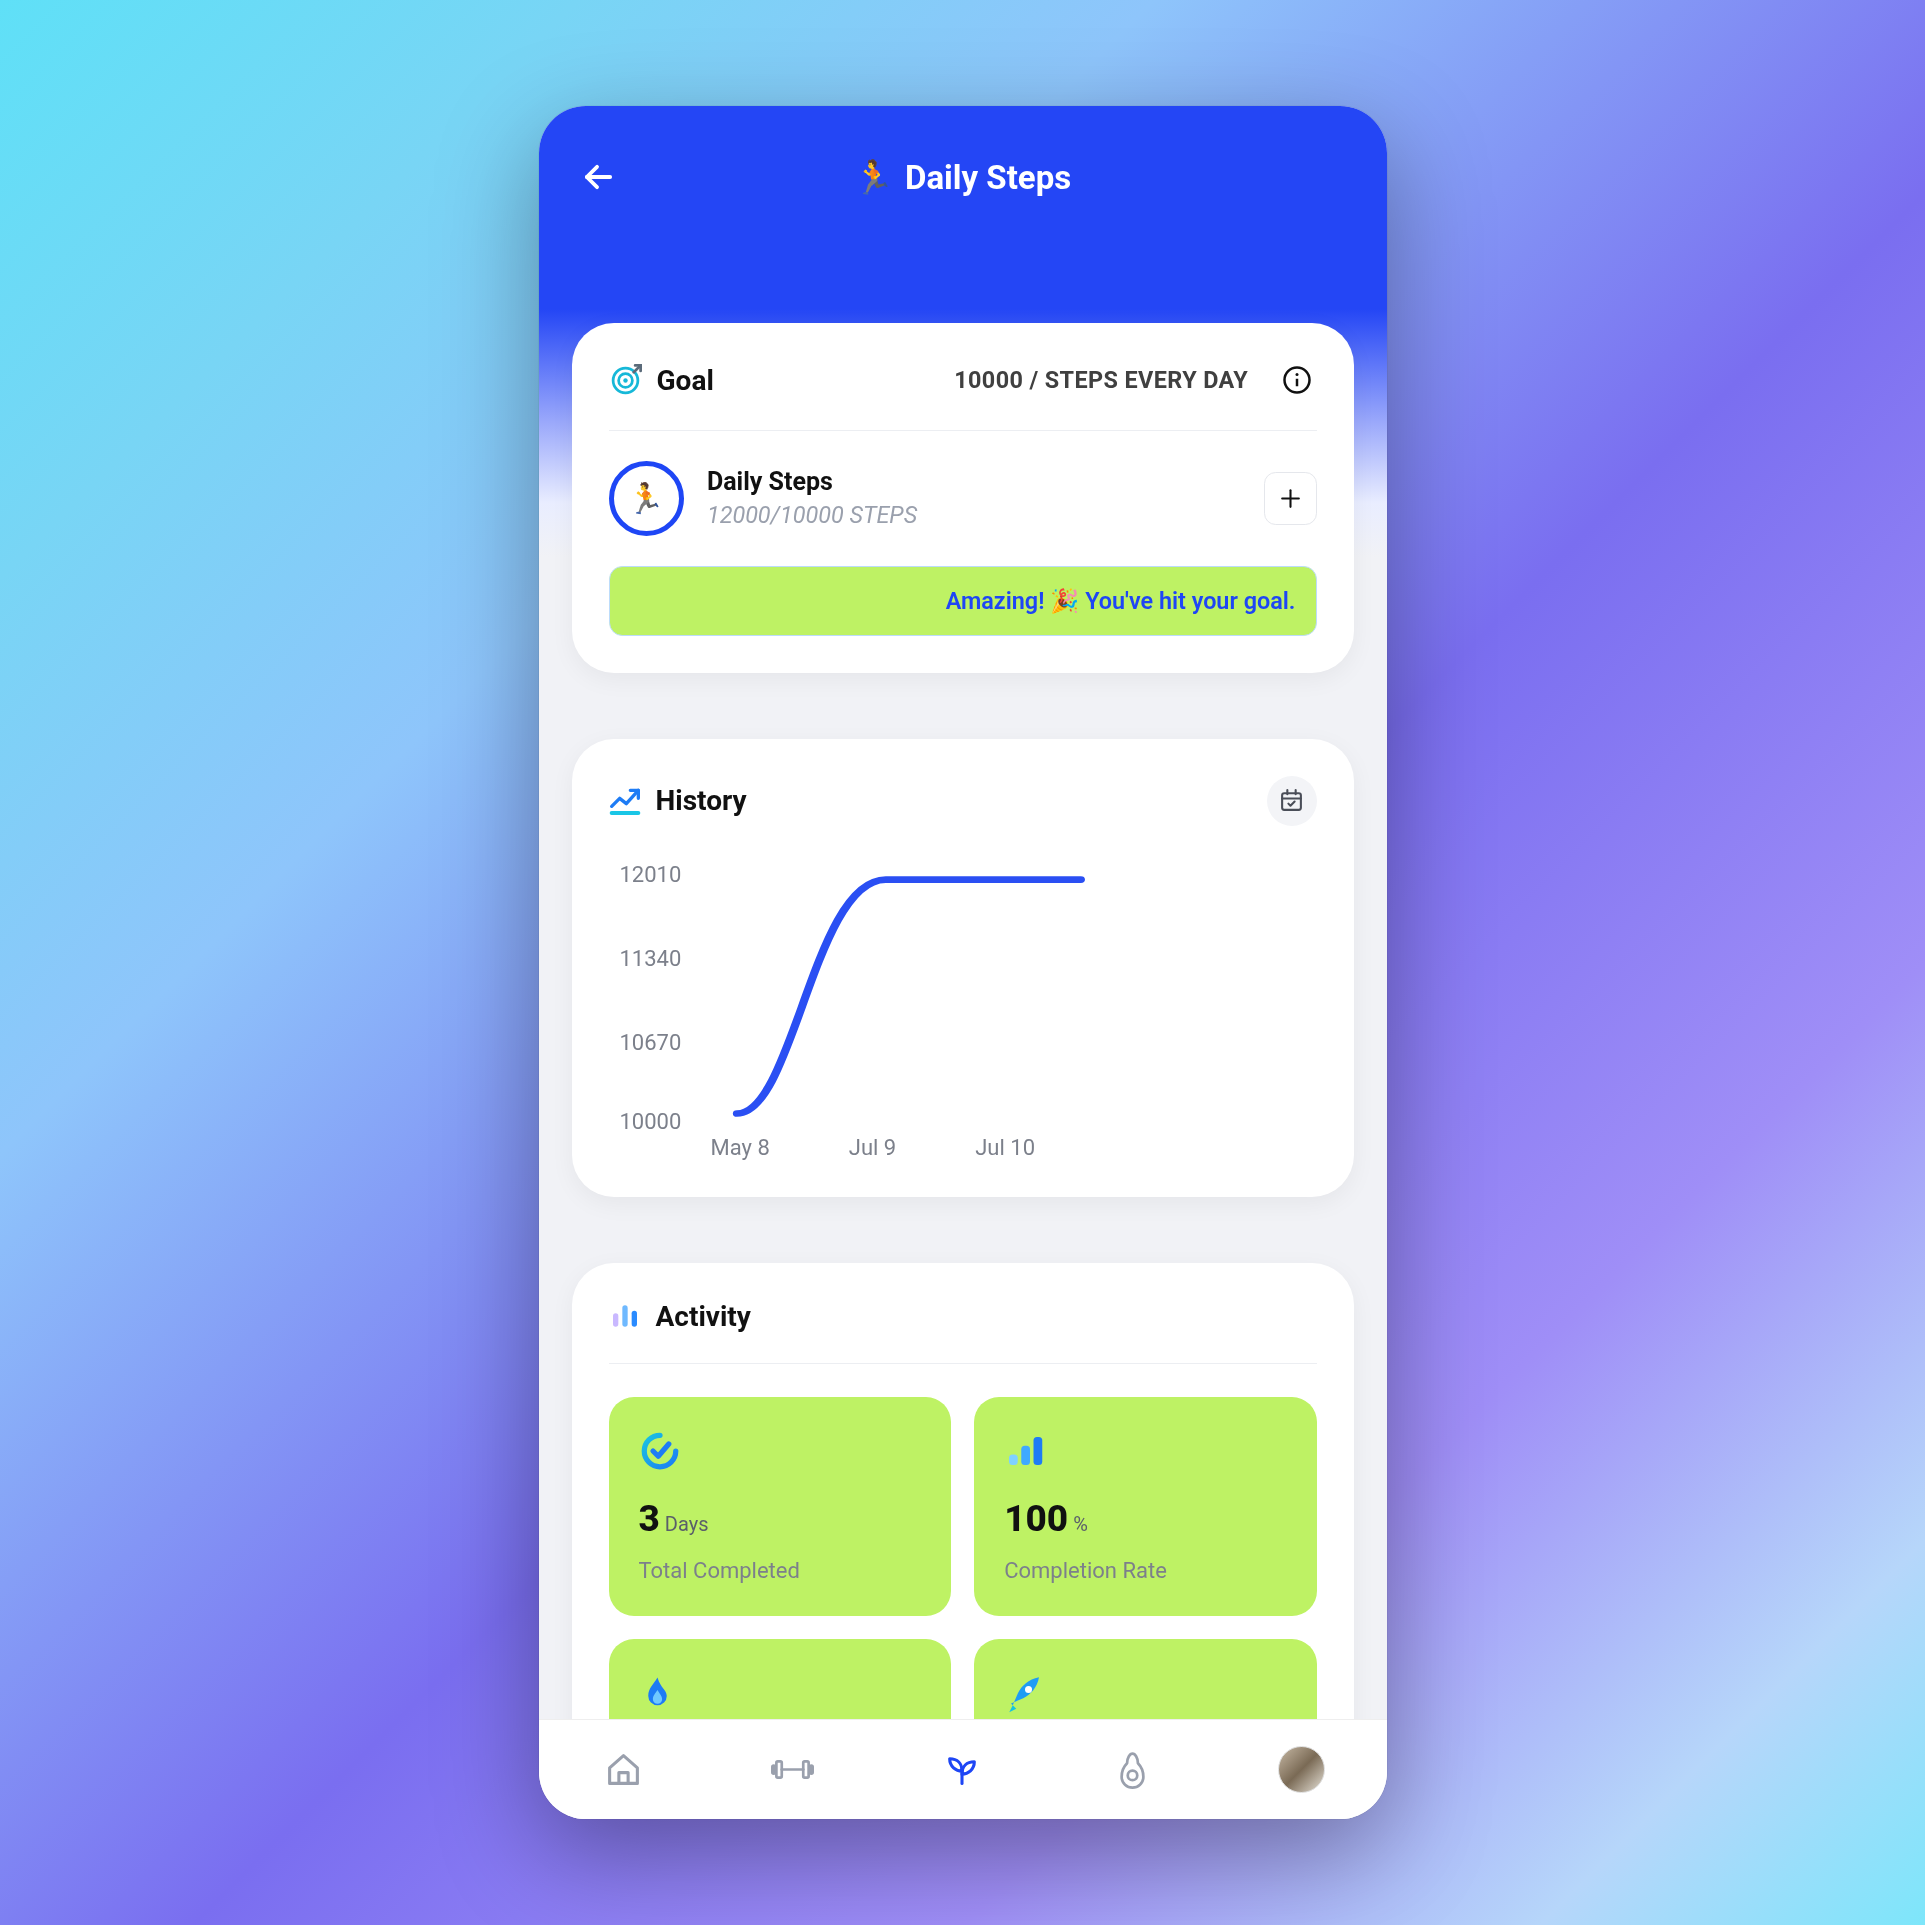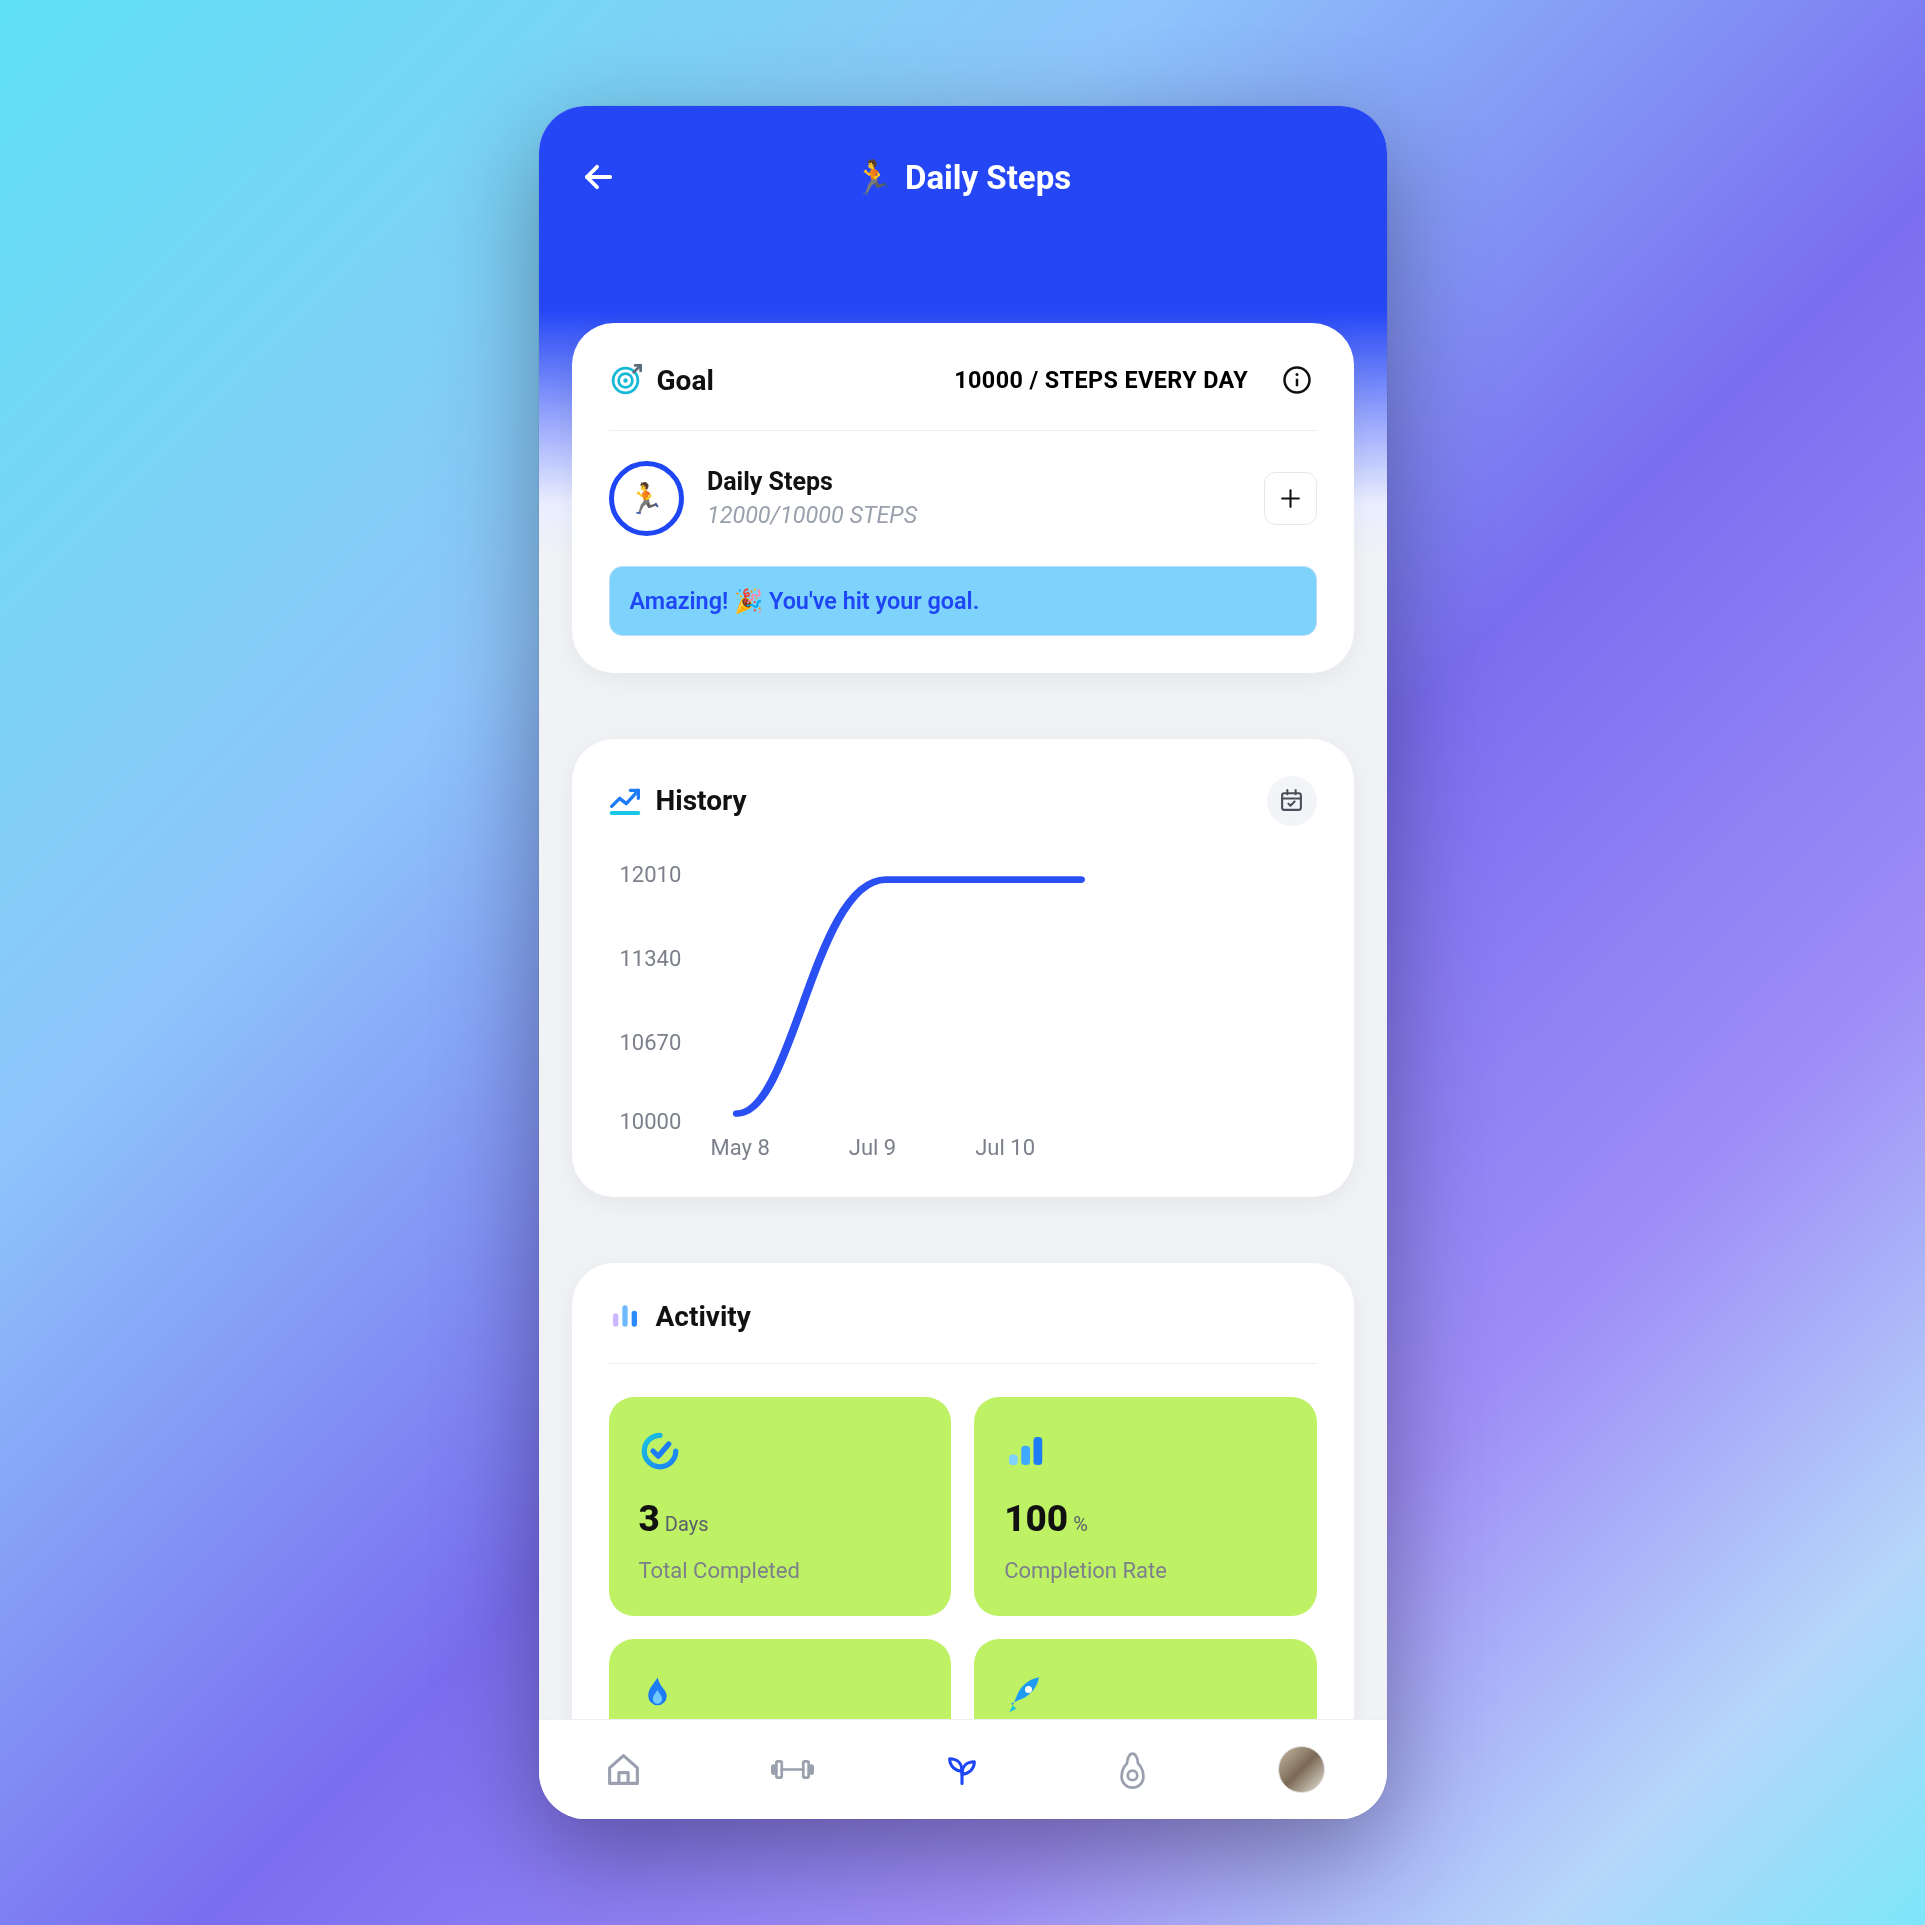--- a/index.html
+++ b/index.html
@@ -66,21 +66,21 @@
     margin-top:75px;
   }
   .card + .card { margin-top:66px; }
   .card-head {
     display:flex;
     align-items:center;
     gap:15px;
   }
   .card-head .title { font-size:28px; font-weight:700; color:#111;}
   .card-head .spacer{flex:1;}
-  .goal-right { font-size:23.4px; font-weight:700; color:#000000; letter-spacing:0.4px;}
+  .goal-right { font-size:23.4px; font-weight:700; color:#404040; letter-spacing:0.4px;}
   .info-ico {
     width:40px;height:40px;border-radius:50%;
     display:flex;align-items:center;justify-content:center;
     margin-left:13.4px;
     cursor:pointer;
   }
   .divider { height:0.8px;background:#eceef2;margin:30px 0; }
   .goal-row { display:flex; align-items:center; gap:23.4px; }
   .ring {
     width:75px;height:75px;border-radius:50%;
@@ -91,25 +91,25 @@
   }
   .goal-txt .t1{font-size:25px;font-weight:700;color:#111;}
   .goal-txt .t2{font-size:23.4px;font-style:italic;color:#9aa0ad;margin-top:5px;}
   .add-btn{
     width:53px;height:53px;border:1.7px solid #e5e7ec;border-radius:11.7px;
     display:flex;align-items:center;justify-content:center;cursor:pointer;
     margin-left:auto;
   }
   .banner{
     margin-top:30px;
-    background:#7dd3fc;
+    background:#bef264;
     border:1.7px solid #bcdcfb;
     border-radius:13.4px;
     padding:20px;
-    text-align:left;
+    text-align:right;
     color:#1e46f5;
     font-size:23.4px;
     font-weight:600;
   }
   .cal-btn{
     width:50px;height:50px;border-radius:50%;background:#f3f4f7;
     display:flex;align-items:center;justify-content:center;cursor:pointer;
   }
   .chart-wrap{ margin-top:33px; position:relative; height:301px; }
   .ylab { position:absolute; left:11px; font-size:22px; color:#7c808b; transform:translateY(-50%);}

